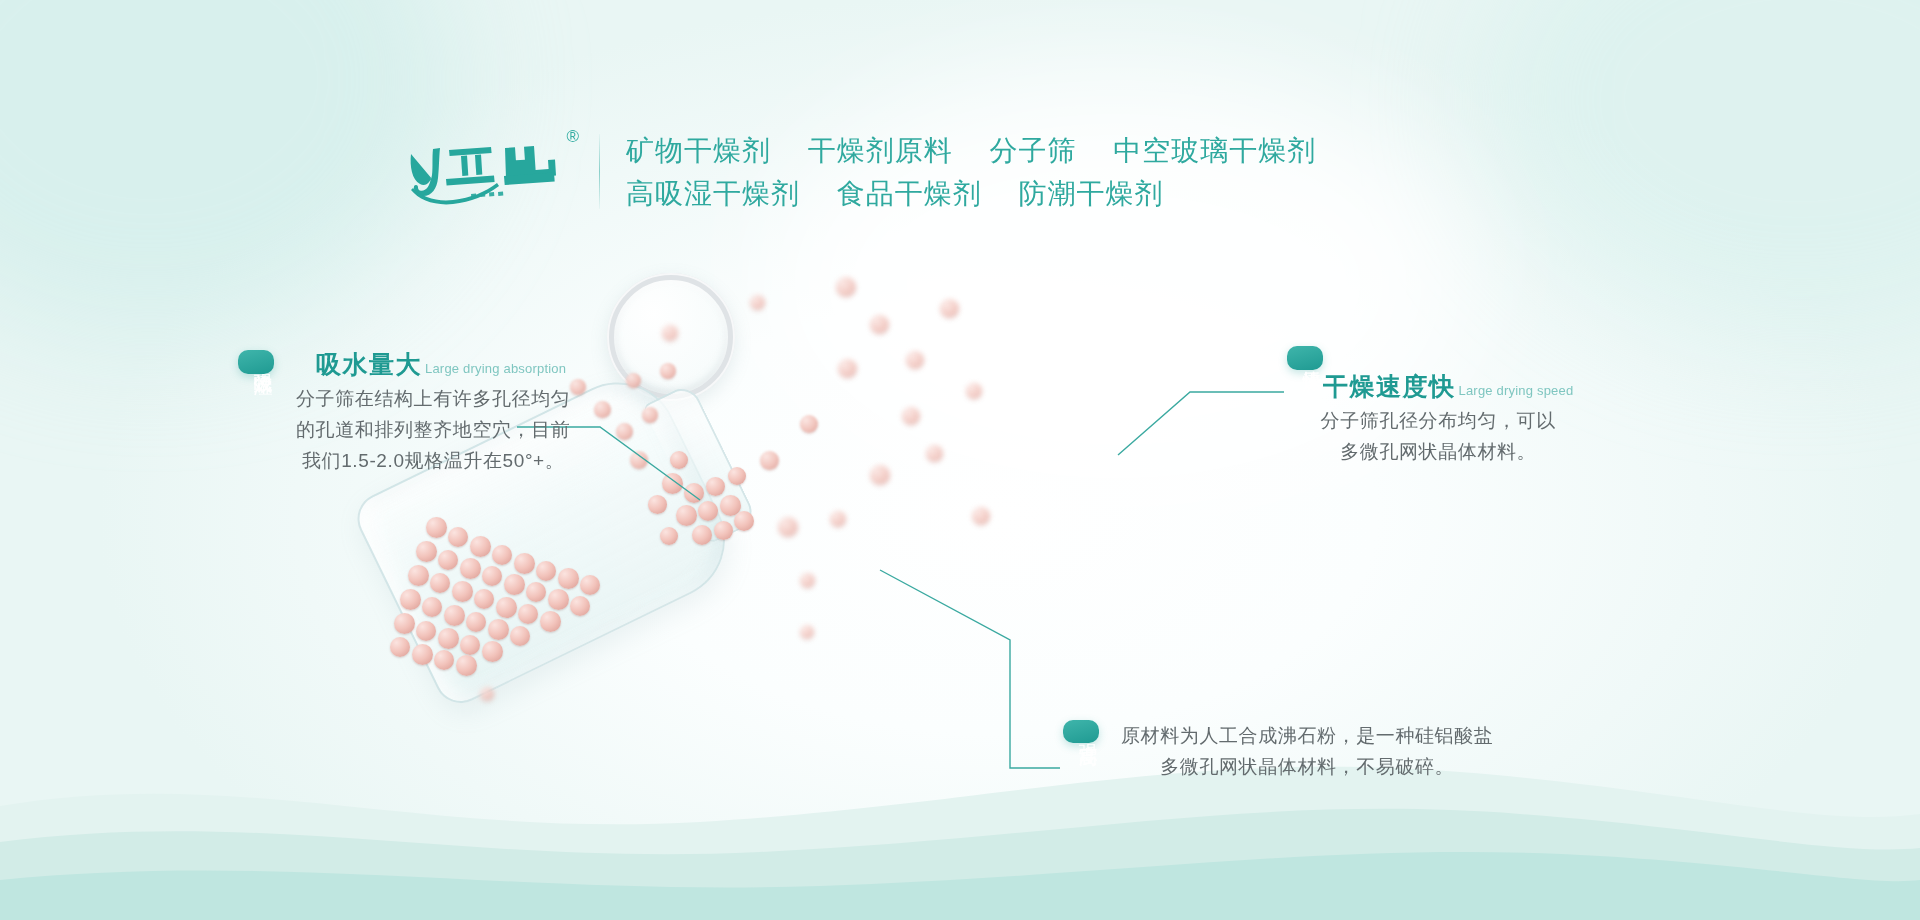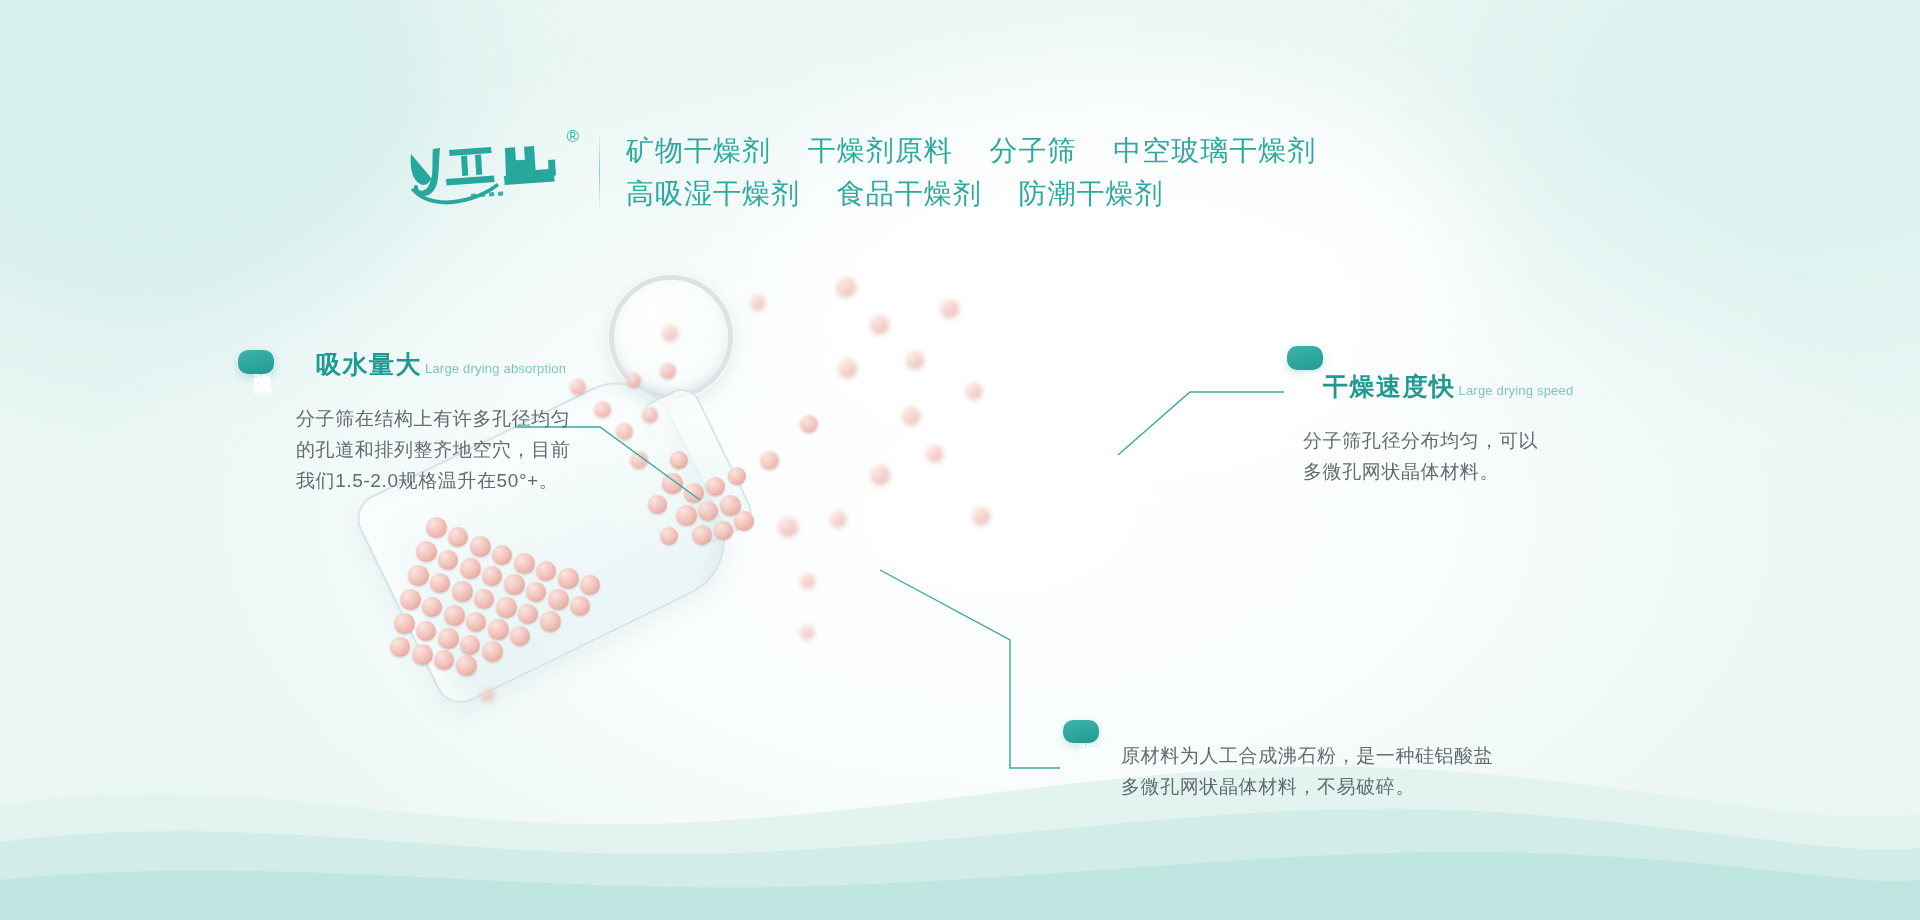--- a/index.html
+++ b/index.html
@@ -195,26 +195,27 @@
     color: #1f9a92;
     letter-spacing: 1.5px;
   }
   .callout-sub {
     font-size: 13px;
     color: #7fc6c0;
     margin-left: 3px;
     letter-spacing: .2px;
   }
   .callout-desc {
-    margin-top: 23px;
+    margin-top: 3px;
     font-size: 19px;
     line-height: 1.62;
     color: #636b6e;
     letter-spacing: .6px;
     white-space: pre-line;
+    text-align: center;
   }
 
   #callout-absorption { left: 238px; top: 348px; }
   #callout-absorption .callout-body { padding-left: 22px; }
   #callout-speed      { left: 1287px; top: 344px; flex-direction: column; }
   #callout-strength   { left: 1063px; top: 718px; }
   #callout-strength .callout-body { padding-left: 22px; }
 
   
   .waves {

